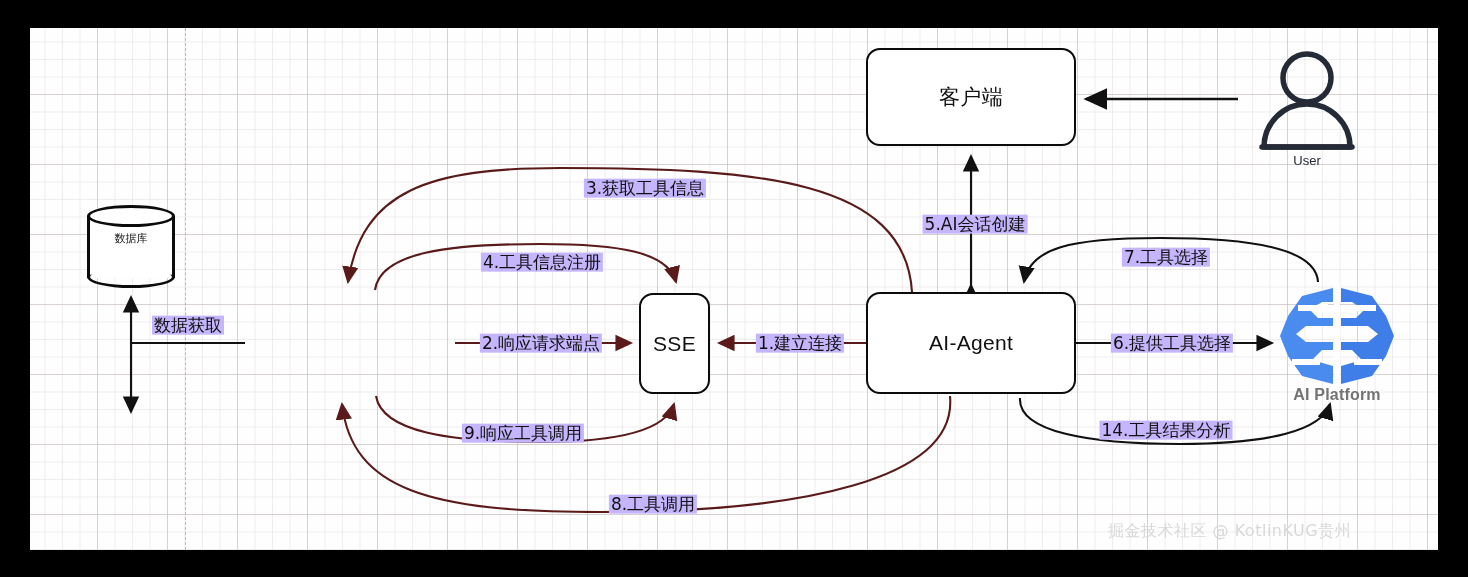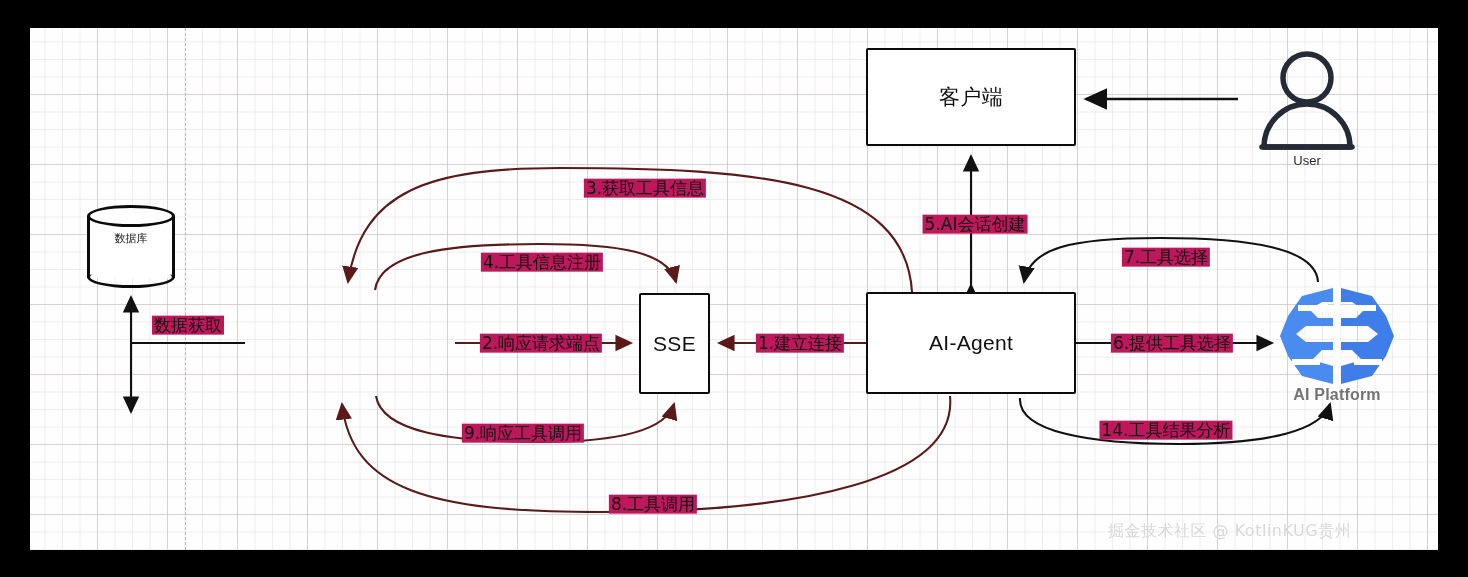--- a/index.html
+++ b/index.html
@@ -17,21 +17,21 @@
       linear-gradient(to right,  rgba(228,222,222,.55) 1px, transparent 1px),
       linear-gradient(to bottom, rgba(228,222,222,.55) 1px, transparent 1px);
     background-size:70px 70px,70px 70px,17.5px 17.5px,17.5px 17.5px;
     background-position:-3px -4px,-3px -4px,-3px -4px,-3px -4px;
     overflow:hidden;
   }
 
   #svg{position:absolute;left:0;top:0;width:1468px;height:577px;pointer-events:none;}
 
   .node{position:absolute;box-sizing:border-box;display:flex;align-items:center;justify-content:center;
-        background:#fff;border:2.2px solid #0b0b0b;border-radius:2px;color:#111;}
+        background:#fff;border:2.2px solid #0b0b0b;border-radius:14px;color:#111;}
   .node span{font-size:21px;letter-spacing:.3px;}
   .cjk span{font-family:"DejaVu Sans","Liberation Sans",sans-serif;}
 
   #n-mcpserver{left:245px;top:293px;width:210px;height:101px;}
   #n-sse{left:639px;top:293px;width:71px;height:101px;}
   #n-aiagent{left:866px;top:292px;width:210px;height:102px;}
   #n-client{left:866px;top:48px;width:210px;height:98px;}
   #n-otherservice{left:60px;top:420px;width:143px;height:66px;}
   #n-otherservice span{font-size:20px;}
   #n-sse span{font-size:21px;text-align:center;}
@@ -54,21 +54,21 @@
      font-size:13px;color:#252b36;}
 
   
   #n-aiplatform{position:absolute;left:1278px;top:286px;width:118px;height:130px;}
   #n-aiplatform .ap-label{position:absolute;left:-8px;top:100px;width:134px;text-align:center;
      font-size:16px;font-weight:bold;color:#737373;letter-spacing:.2px;}
 
   
   .elabel{position:absolute;transform:translate(-50%,-50%);white-space:nowrap;
      font-family:"DejaVu Sans","Liberation Sans",sans-serif;font-size:17px;color:#111;
-     background:#be185d;padding:0 2px;line-height:1.1;}
+     background:#c4b5fd;padding:0 2px;line-height:1.1;}
 
   #watermark{position:absolute;left:1108px;top:521px;white-space:nowrap;
      font-family:"DejaVu Sans","Liberation Sans",sans-serif;font-size:16px;color:#d8d8d8;
      letter-spacing:.5px;}
 </style>
 </head>
 <body>
 
 <div id="stage">
 

